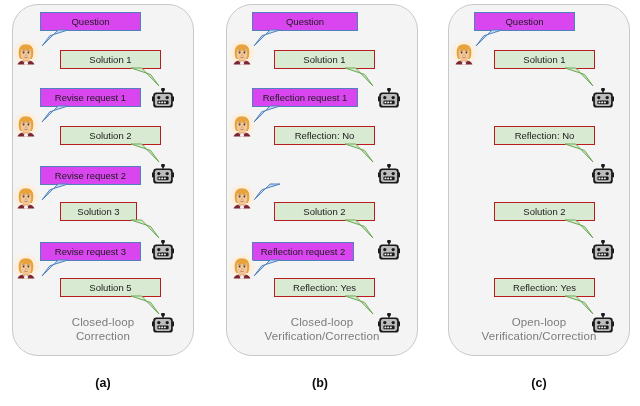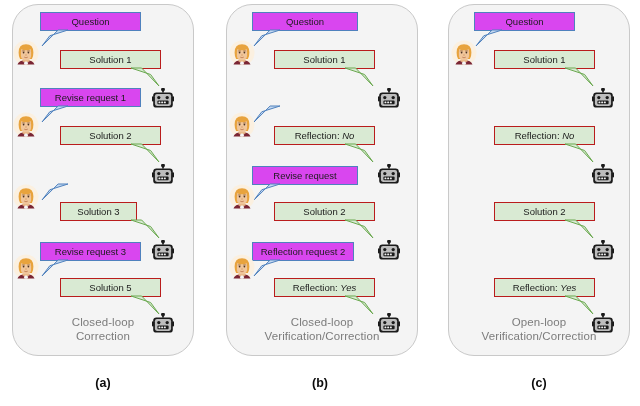--- a/index.html
+++ b/index.html
@@ -51,21 +51,21 @@
   .tail{position:absolute;overflow:visible;pointer-events:none;}
 
   
   .avatar{position:absolute;width:26px;height:26px;}
   .avatar svg{display:block;}
 
   
   .robot{position:absolute;width:22px;height:24px;}
   .robot svg{display:block;}
 
-  .em{font-style:italic;}
+  .em{}
 </style>
 </head>
 <body>
 
 <div id="stage">
 
   <div class="panel" id="panel-a">
     <div class="panel-caption">
       <div>Closed-loop</div>
       <div>Correction</div>
@@ -107,20 +107,23 @@
     </div>
     <svg class="tail" width="26" height="16" style="left: 42px; top: 106px;">
       <polygon points="26,0 16.12,0 0,16 7.8,5.76" fill="#c5d9f1" stroke="#4f81bd" stroke-width="1" stroke-linejoin="miter"></polygon>
     </svg>
     <div class="bubble green" style="left: 60px; top: 126px; width: 101px;">
       <span class="btxt">Solution 2</span>
     </div>
     <svg class="tail" width="28" height="18" style="left: 131px; top: 144px;">
       <polygon points="0,0 10.64,0 28,18 19.599999999999998,6.4799999999999995" fill="#d9ead3" stroke="#6aa84f" stroke-width="1" stroke-linejoin="miter"></polygon>
     </svg>
+    <div class="bubble blue" style="left: 40px; top: 166px; width: 101px;">
+      <span class="btxt">Revise request 2</span>
+    </div>
     <svg class="tail" width="26" height="16" style="left: 42px; top: 184px;">
       <polygon points="26,0 16.12,0 0,16 7.8,5.76" fill="#c5d9f1" stroke="#4f81bd" stroke-width="1" stroke-linejoin="miter"></polygon>
     </svg>
     <div class="bubble green" style="left: 60px; top: 202px; width: 77px;">
       <span class="btxt">Solution 3</span>
     </div>
     <svg class="tail" width="28" height="18" style="left: 131px; top: 220px;">
       <polygon points="0,0 10.64,0 28,18 19.599999999999998,6.4799999999999995" fill="#d9ead3" stroke="#6aa84f" stroke-width="1" stroke-linejoin="miter"></polygon>
     </svg>
     <div class="bubble blue" style="left: 40px; top: 242px; width: 101px;">
@@ -272,32 +275,32 @@
     </div>
     <svg class="tail" width="26" height="16" style="left: 254px; top: 30px;">
       <polygon points="26,0 16.12,0 0,16 7.8,5.76" fill="#c5d9f1" stroke="#4f81bd" stroke-width="1" stroke-linejoin="miter"></polygon>
     </svg>
     <div class="bubble green" style="left: 274px; top: 50px; width: 101px;">
       <span class="btxt">Solution 1</span>
     </div>
     <svg class="tail" width="28" height="18" style="left: 345px; top: 68px;">
       <polygon points="0,0 10.64,0 28,18 19.599999999999998,6.4799999999999995" fill="#d9ead3" stroke="#6aa84f" stroke-width="1" stroke-linejoin="miter"></polygon>
     </svg>
+    <div class="bubble blue" style="left: 252px; top: 88px; width: 106px;">
+      <span class="btxt">Reflection request 1</span>
+    </div>
     <svg class="tail" width="26" height="16" style="left: 254px; top: 106px;">
       <polygon points="26,0 16.12,0 0,16 7.8,5.76" fill="#c5d9f1" stroke="#4f81bd" stroke-width="1" stroke-linejoin="miter"></polygon>
     </svg>
     <div class="bubble green" style="left: 274px; top: 126px; width: 101px;">
       <span class="btxt">Reflection: <span class="em">No</span></span>
     </div>
     <svg class="tail" width="28" height="18" style="left: 345px; top: 144px;">
       <polygon points="0,0 10.64,0 28,18 19.599999999999998,6.4799999999999995" fill="#d9ead3" stroke="#6aa84f" stroke-width="1" stroke-linejoin="miter"></polygon>
     </svg>
-    <div class="bubble blue" style="left: 252px; top: 166px; width: 106px;">
-      <span class="btxt">Revise request</span>
-    </div>
     <svg class="tail" width="26" height="16" style="left: 254px; top: 184px;">
       <polygon points="26,0 16.12,0 0,16 7.8,5.76" fill="#c5d9f1" stroke="#4f81bd" stroke-width="1" stroke-linejoin="miter"></polygon>
     </svg>
     <div class="bubble green" style="left: 274px; top: 202px; width: 101px;">
       <span class="btxt">Solution 2</span>
     </div>
     <svg class="tail" width="28" height="18" style="left: 345px; top: 220px;">
       <polygon points="0,0 10.64,0 28,18 19.599999999999998,6.4799999999999995" fill="#d9ead3" stroke="#6aa84f" stroke-width="1" stroke-linejoin="miter"></polygon>
     </svg>
     <div class="bubble blue" style="left: 252px; top: 242px; width: 102px;">

